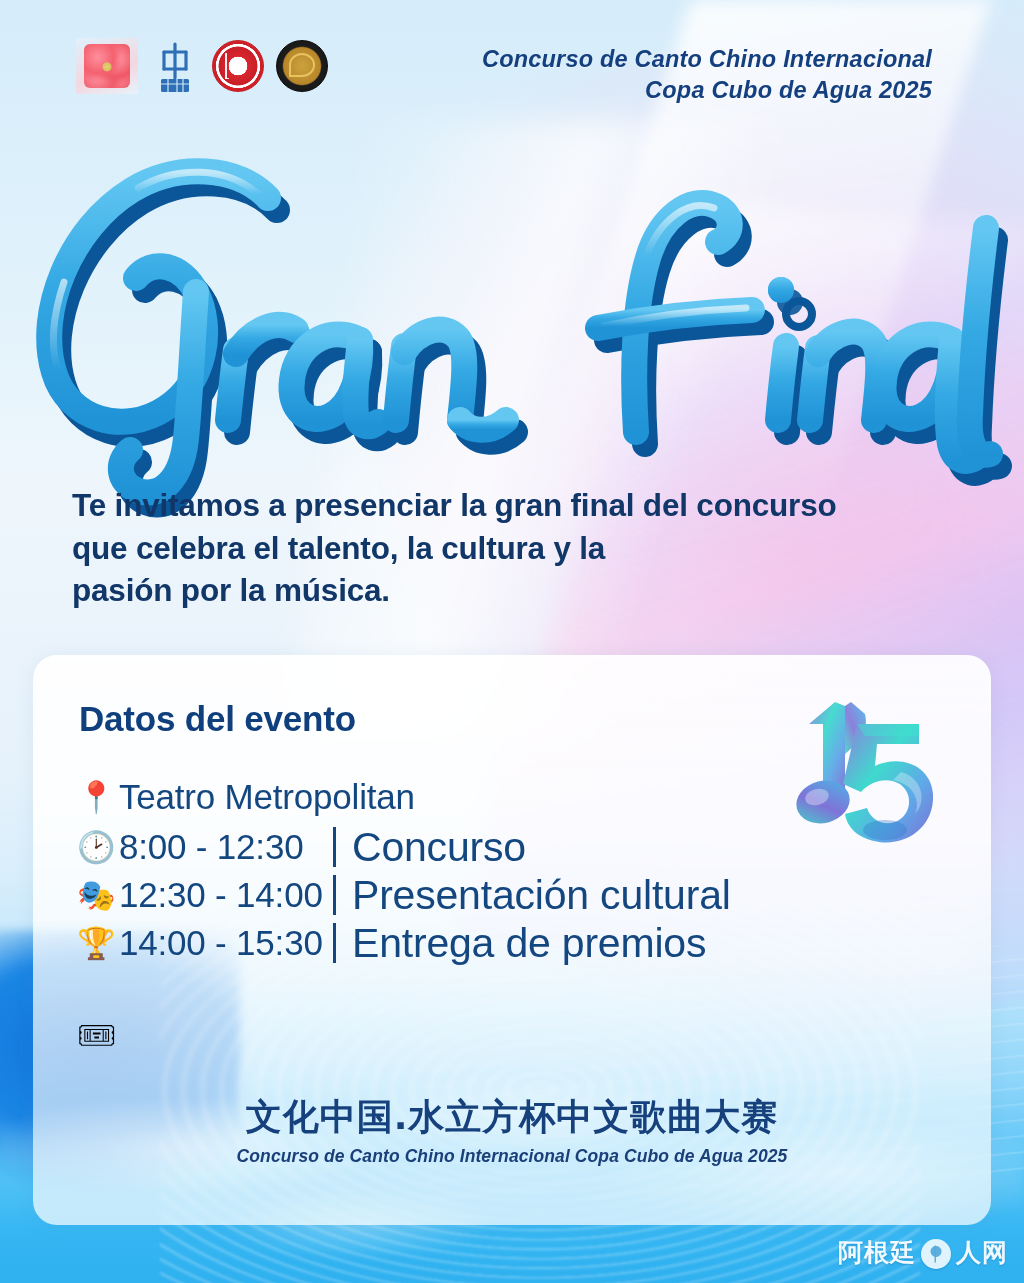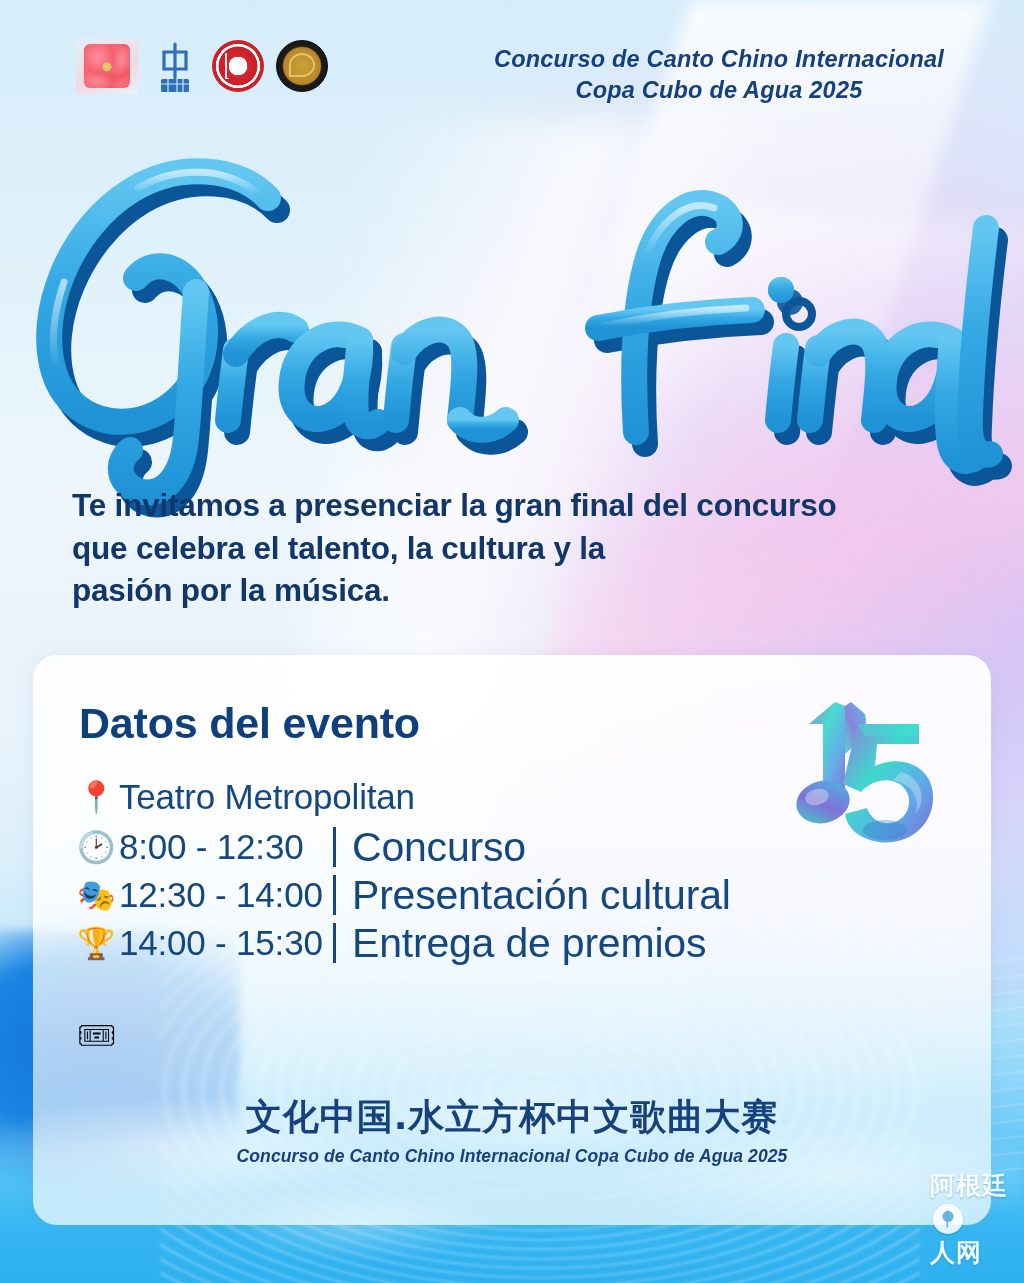--- a/index.html
+++ b/index.html
@@ -153,22 +153,22 @@
     position:relative; overflow:hidden;
     border:1px solid #0c0c0c;
   }
   .logo-frca::after {
     content:""; position:absolute; left:50%; top:48%;
     width:22px; height:20px; transform:translate(-50%,-50%);
     border:2px solid #e8c25f; border-radius:50% 50% 50% 0;
   }
 
   .event-header {
-    position:absolute; right:80px; top:44px;
-    text-align:center; line-height:1.30;
+    position:absolute; right:92px; top:44px;
+    text-align:right; line-height:1.30;
     font-style:italic; font-weight:700;
     font-size:23.5px; letter-spacing:.2px;
     color:#14407f;
     z-index:6;
     text-shadow:0 1px 0 rgba(255,255,255,.5);
   }
 
   
   .title-wrap {
     position:absolute; left:0; top:132px;
@@ -199,21 +199,21 @@
       rgba(255,255,255,.72) 58%,
       rgba(255,255,255,.62) 78%,
       rgba(255,255,255,.70) 100%);
     backdrop-filter:blur(2px);
     box-shadow:0 2px 18px rgba(80,130,180,.10);
     overflow:hidden;
     z-index:4;
   }
   .card-heading {
     position:absolute; left:46px; top:44px;
-    font-size:43px; font-weight:700; color:#0f3f7c;
+    font-size:35px; font-weight:700; color:#0f3f7c;
     letter-spacing:-.2px;
     text-align:center;
   }
 
   .note15 {
     position:absolute; right:28px; top:25px;
     width:190px; height:180px;
   }
   .note15 svg { width:100%; height:100%; display:block; }
 
@@ -266,22 +266,22 @@
   }
   .cn-sub {
     margin-top:8px;
     font-size:17.5px; font-weight:700; font-style:italic;
     color:#1b3f78; letter-spacing:.1px;
   }
 
   
   .watermark {
     position:absolute; right:16px; bottom:14px;
-    display:flex; align-items:flex-start; gap:2px;
-    z-index:7; opacity:.92;flex-direction:column;
+    display:flex; align-items:flex-end; gap:2px;
+    z-index:7; opacity:.92;
   }
   .wm-text {
     font-size:25px; font-weight:700; color:#ffffff;
     font-family:"DejaVu Sans","Liberation Sans",sans-serif;
     letter-spacing:1px;
     text-shadow:0 1px 2px rgba(0,80,140,.35);
   }
   .wm-logo {
     width:30px; height:30px; border-radius:50%;
     background:rgba(255,255,255,.92);

